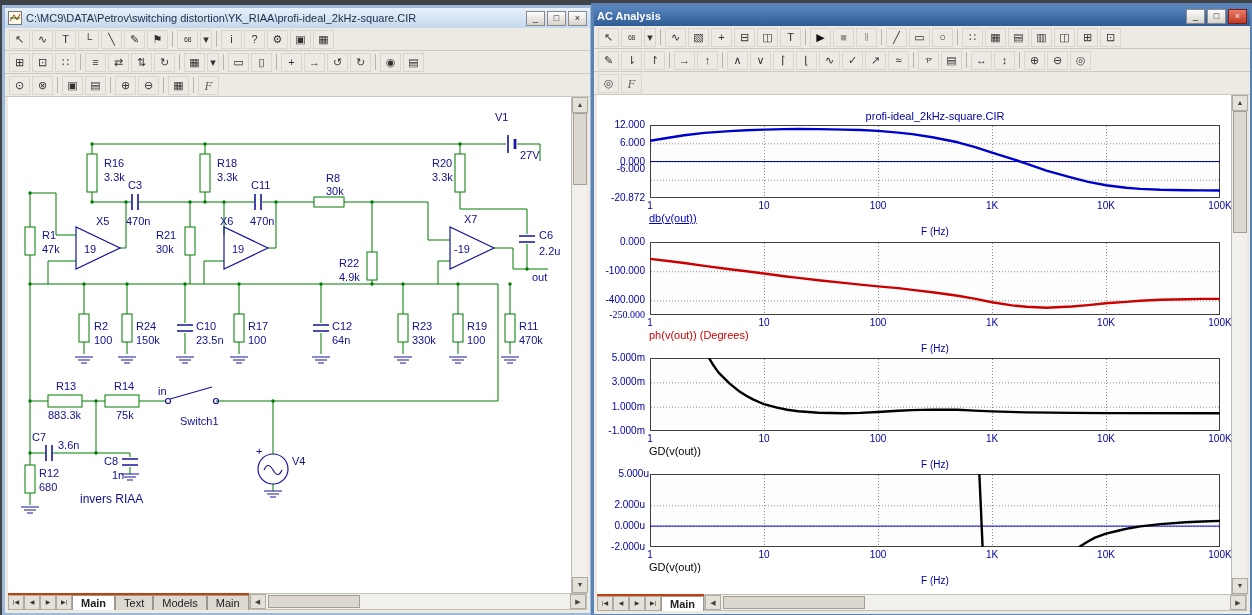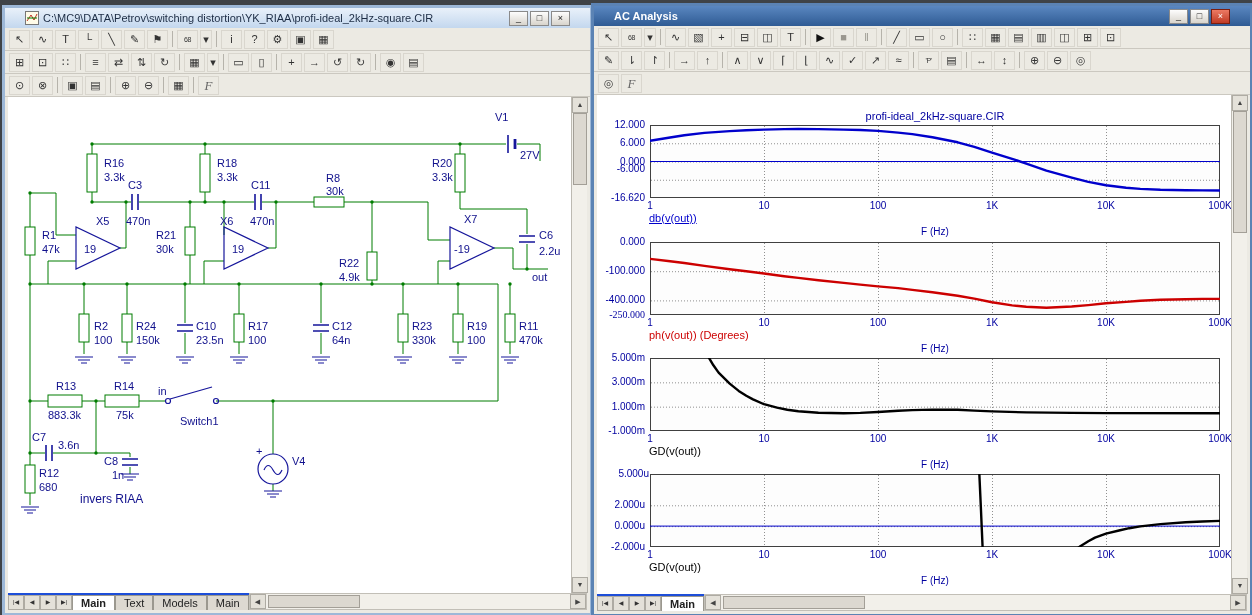--- a/index.html
+++ b/index.html
@@ -1,21 +1,21 @@
 <!DOCTYPE html>
 <html><head>
 <meta charset="utf-8">
 <style>
   html,body{margin:0;padding:0}
   body{width:1252px;height:615px;position:relative;overflow:hidden;background:#3f4347;
        font-family:"Liberation Sans",sans-serif;-webkit-font-smoothing:antialiased}
   .window{position:absolute;background:#eceae3}
   .win-left{left:2px;top:5px;width:585px;height:605px;border:3px solid #9db8d8}
   .win-right{left:591px;top:3px;width:656px;height:608px;border:3px solid #5b83b4}
-  .titlebar{height:20px;display:flex;align-items:center;padding:0 20px;gap:4px}
+  .titlebar{height:20px;display:flex;align-items:center;padding:0 3px;gap:4px}
   .tb-inactive{background:linear-gradient(#e9f1fa,#c3d7ee);color:#1c2c44}
   .tb-active{background:linear-gradient(#5a87c0,#2f5b94);color:#fff;font-weight:bold}
   .title-text{flex:1;font-size:11px;white-space:nowrap;overflow:hidden}
   .win-btns{display:flex;gap:2px}
   .wbtn{width:19px;height:15px;font-size:9px;line-height:13px;text-align:center;
         border:1px solid #8a8a8a;background:linear-gradient(#fdfdfd,#d8d4cc);color:#222;padding:0}
   .wbtn.close-active{background:linear-gradient(#ec7a64,#c03a24);color:#fff;border-color:#7c1d0e}
   .tbrow{height:22px;display:flex;align-items:center;padding-left:3px;background:#eceae3;
          border-bottom:1px solid #cbc8c0}
   .tb-btn{width:21px;height:19px;margin:0 1px;font-size:11px;line-height:17px;text-align:center;
@@ -25,21 +25,21 @@
   .g68{font-size:7px;letter-spacing:-0.5px}
   .dim{color:#9a978f}
   .run{color:#111}
   .serif{font-family:"Liberation Serif",serif;font-style:italic;font-size:13px;color:#666}
   .content{position:absolute;left:3px;top:89px;right:18px;bottom:20px;background:#fff;overflow:hidden}
   .vscroll{position:absolute;right:3px;top:89px;bottom:20px;width:15px;background:#f2f0ea;border-left:1px solid #bdbab2}
   .sb-btn{position:absolute;left:0;width:14px;height:14px;font-size:7px;line-height:14px;text-align:center;
           color:#444;background:#e4e1d9;border:1px solid #aeaba3}
   .sb-up{top:0}.sb-down{bottom:0}
   .sb-thumb{position:absolute;left:1px;width:12px;background:#dcd8d0;border:1px solid #a39f97}
-  .bottombar{position:absolute;left:3px;right:3px;bottom:3px;height:17px;background:#1d4ed8;
+  .bottombar{position:absolute;left:3px;right:3px;bottom:3px;height:17px;background:#c2410c;
              display:flex;align-items:flex-end}
   .nav-btn{width:16px;height:15px;font-size:6px;line-height:13px;text-align:center;padding:0;
            border:1px solid #aeaba3;background:#e4e1d9;color:#333}
   .tab{height:15px;font-size:11px;line-height:14px;padding:0 8px;border:1px solid #9b988f;border-bottom:none;
        background:#ddd9d1;color:#222}
   .tab.active{background:#fff;font-weight:bold}
   .hscroll{flex:1;height:15px;display:flex;position:relative;background:#f2f0ea;border:1px solid #c2bfb7}
   .h-track{flex:1;position:relative}
   .h-thumb{position:absolute;top:1px;height:11px;background:#dcd8d0;border:1px solid #a39f97}
   .h-arrow{width:14px;height:13px;font-size:7px;line-height:13px;text-align:center;color:#444;
@@ -413,21 +413,21 @@
         <line x1="1" x2="569" y1="18.75" y2="18.75" stroke="#909090" stroke-dasharray="1,2"></line>
         <line x1="1" x2="569" y1="37" y2="37" stroke="#909090" stroke-dasharray="1,2"></line>
         <line x1="1" x2="569" y1="55.25" y2="55.25" stroke="#909090" stroke-dasharray="1,2"></line>
         <polyline points="0.0,36.5 570.0,36.5" fill="none" stroke="#0000cc" stroke-width="1" stroke-linejoin="round" stroke-linecap="round"></polyline>
         <polyline points="0.0,15.8 20.1,12.5 34.3,10.3 54.4,7.9 79.7,6.1 96.3,5.2 114.0,4.6 134.1,4.1 148.3,4.0 168.4,4.1 193.7,4.6 210.3,5.0 228.0,5.9 248.1,7.6 262.3,9.1 282.4,12.2 307.7,17.3 324.3,21.9 342.0,27.7 362.1,33.8 376.3,38.6 396.4,45.6 421.7,52.6 438.3,56.9 456.0,60.2 476.1,62.7 490.3,63.9 510.4,64.8 535.7,65.2 552.3,65.4 570.0,65.5" fill="none" stroke="#0000cc" stroke-width="2.4" stroke-linejoin="round" stroke-linecap="round"></polyline>
       </svg>
       <div class="ytick" style="left: 2px; width: 46px; top: 24px;">12.000</div>
       <div class="ytick" style="left: 2px; width: 46px; top: 42.25px;">6.000</div>
       <div class="ytick" style="left: 2px; width: 46px; top: 60.5px;">0.000</div>
       <div class="ytick" style="left: 2px; width: 46px; top: 68px;">-6.000</div>
-      <div class="ytick" style="left: 2px; width: 46px; top: 97px;">-16.620</div>
+      <div class="ytick" style="left: 2px; width: 46px; top: 97px;">-20.872</div>
       <div class="xtick" style="left: 33px; width: 40px; top: 105px;">1</div>
       <div class="xtick" style="left: 147px; width: 40px; top: 105px;">10</div>
       <div class="xtick" style="left: 261px; width: 40px; top: 105px;">100</div>
       <div class="xtick" style="left: 375px; width: 40px; top: 105px;">1K</div>
       <div class="xtick" style="left: 489px; width: 40px; top: 105px;">10K</div>
       <div class="xtick" style="left: 603px; width: 40px; top: 105px;">100K</div>
       <div class="trace" style="left: 52px; top: 117px; color: rgb(0, 0, 204); text-decoration: underline;">db(v(out))</div>
       <div class="xlab" style="left: 53px; width: 570px; top: 131px;">F (Hz)</div>
       <svg width="570" height="73" style="position: absolute; left: 53px; top: 147px;">
         <rect x="0.5" y="0.5" width="569" height="72" fill="#fdfdfd" stroke="#404040"></rect>

